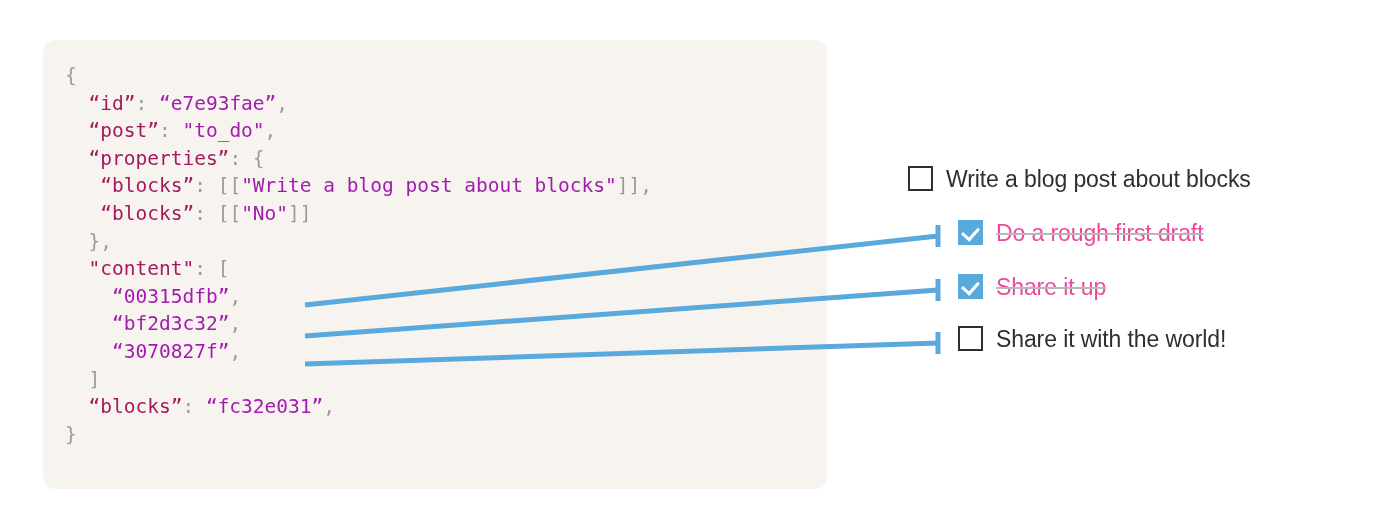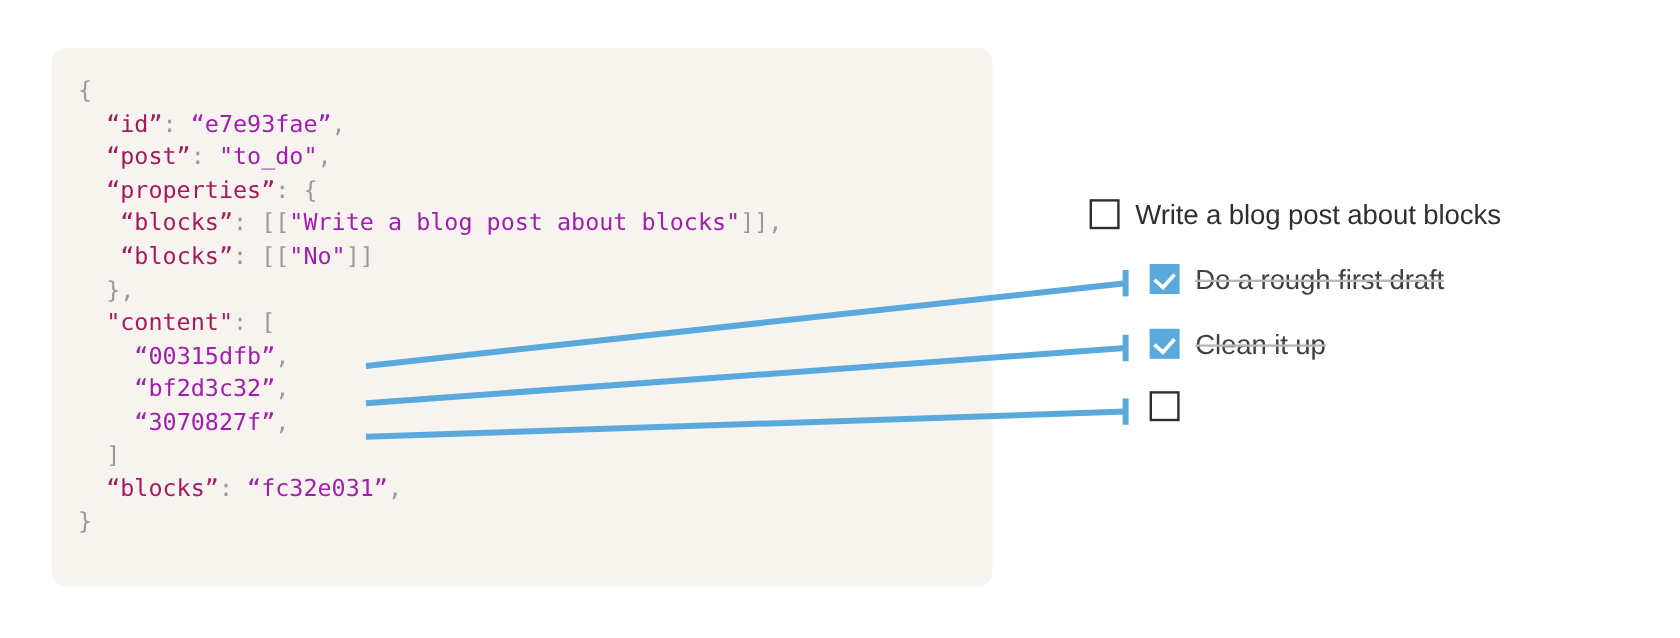--- a/index.html
+++ b/index.html
@@ -90,21 +90,21 @@
     transform: rotate(42deg);
   }
   .todo-label {
     margin-left: 13px;
     font-size: 23px;
     color: #2f2f2f;
     white-space: nowrap;
     letter-spacing: -0.1px;
   }
   .todo-label.done {
-    color: #404040;
+    color: #ec4899;
     text-decoration: line-through;
     text-decoration-color: #b8b8b8;
     text-decoration-thickness: 2px;
   }
 
   
   #connectors {
     position: absolute;
     left: 0;
     top: 0;
@@ -149,20 +149,21 @@
     <span class="todo-label">Write a blog post about blocks</span>
   </div>
 
   <div class="todo-row r1 indented">
     <span class="checkbox checked"></span>
     <span class="todo-label done">Do a rough first draft</span>
   </div>
 
   <div class="todo-row r2 indented">
     <span class="checkbox checked"></span>
-    <span class="todo-label done">Clean it up</span>
+    <span class="todo-label done">Share it up</span>
   </div>
 
   <div class="todo-row r3 indented">
     <span class="checkbox unchecked"></span>
+    <span class="todo-label">Share it with the world!</span>
   </div>
 
 </div>
 
 </body></html>

